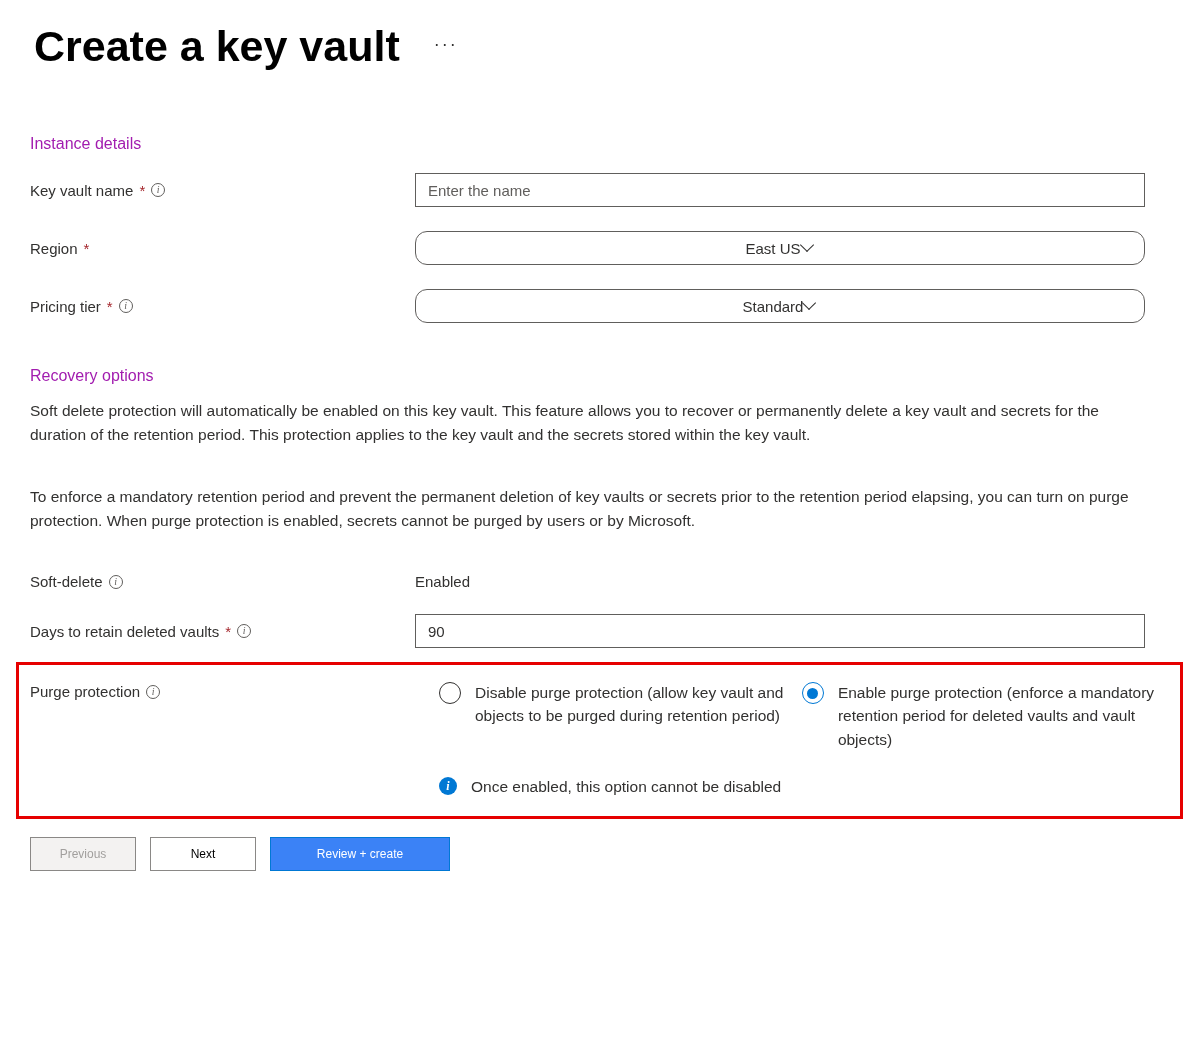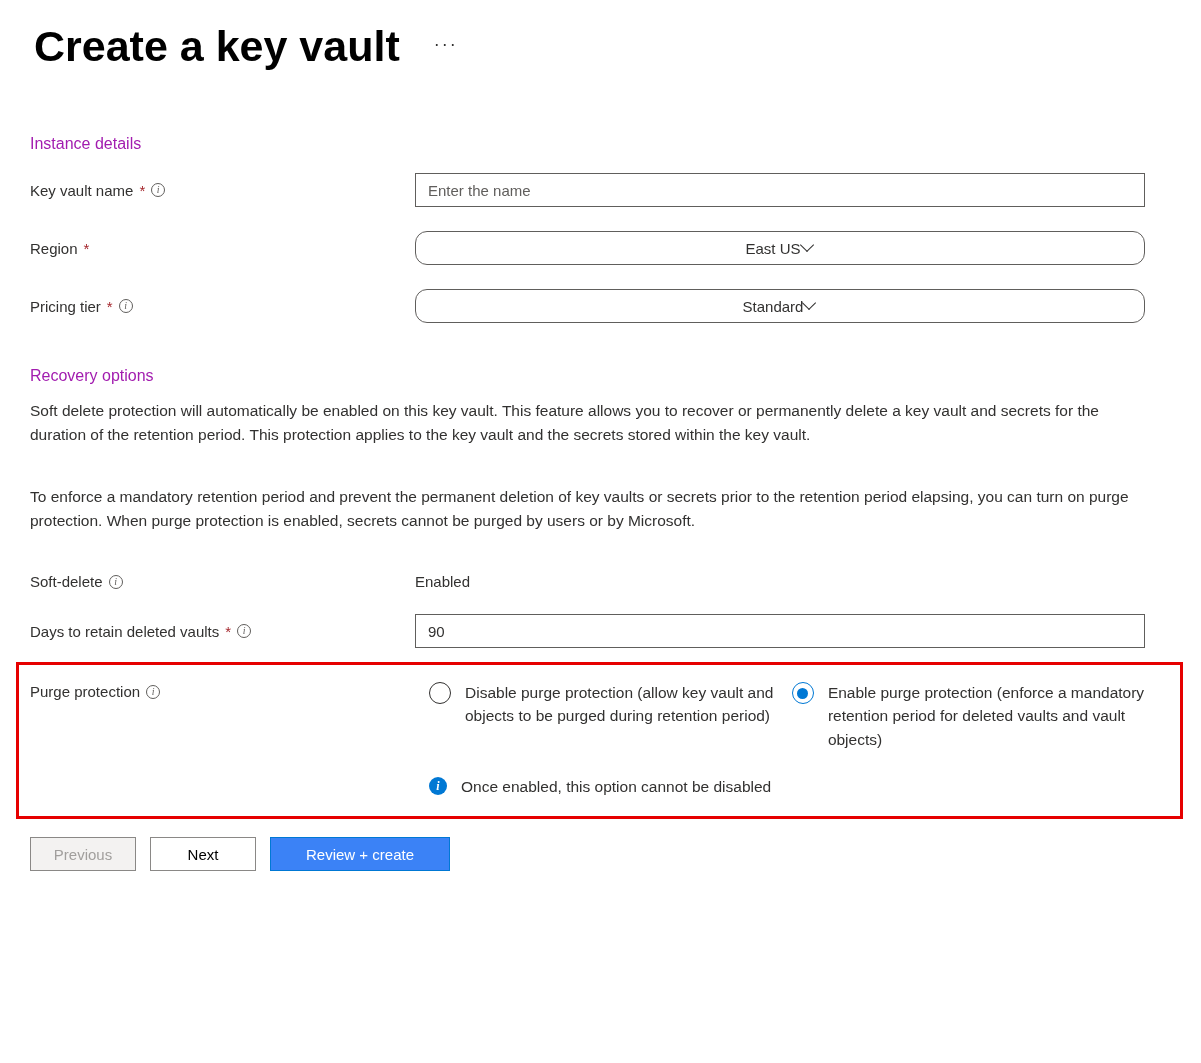--- a/index.html
+++ b/index.html
@@ -39,20 +39,21 @@
     margin: 0 0 20px 0;
     font-weight: 400;
   }
   .form-row {
     display: flex;
     align-items: center;
     margin-bottom: 24px;
   }
   .form-row-top {
     align-items: flex-start;
+    justify-content: space-between;
   }
   .label-col {
     width: 385px;
     flex-shrink: 0;
     display: flex;
     align-items: center;
     gap: 6px;
     font-size: 15px;
     color: #323130;
   }
@@ -202,21 +203,21 @@
     display: flex;
     gap: 14px;
     margin-top: 0px;
   }
   .btn {
     height: 34px;
     min-width: 106px;
     padding: 0 18px;
     border: 1px solid #8a8886;
     background: #fff;
-    font-size: 15px;
+    font-size: 12px;
     font-family: inherit;
     cursor: pointer;
     display: inline-flex;
     align-items: center;
     justify-content: center;
   }
   .btn.disabled {
     background: #f3f2f1;
     color: #a19f9d;
     cursor: default;

